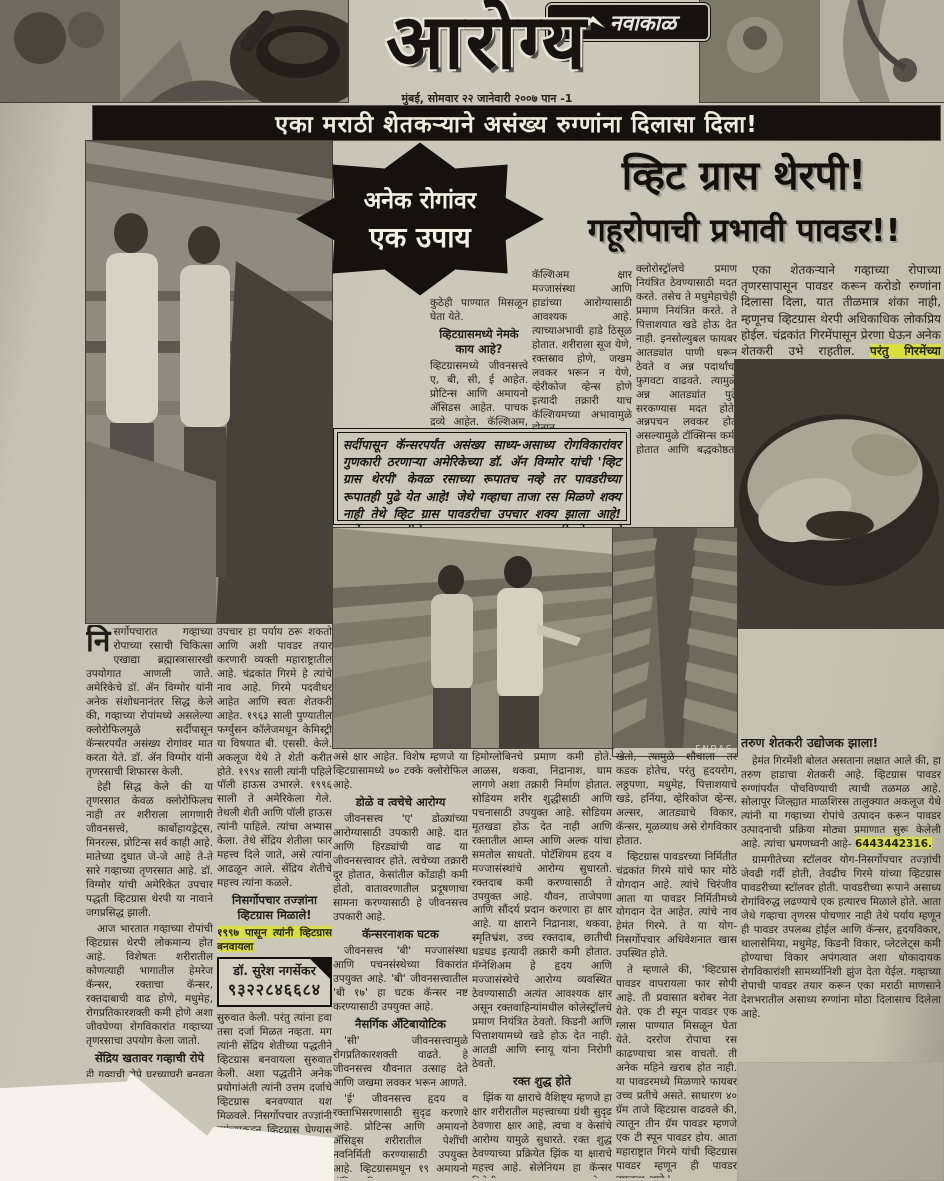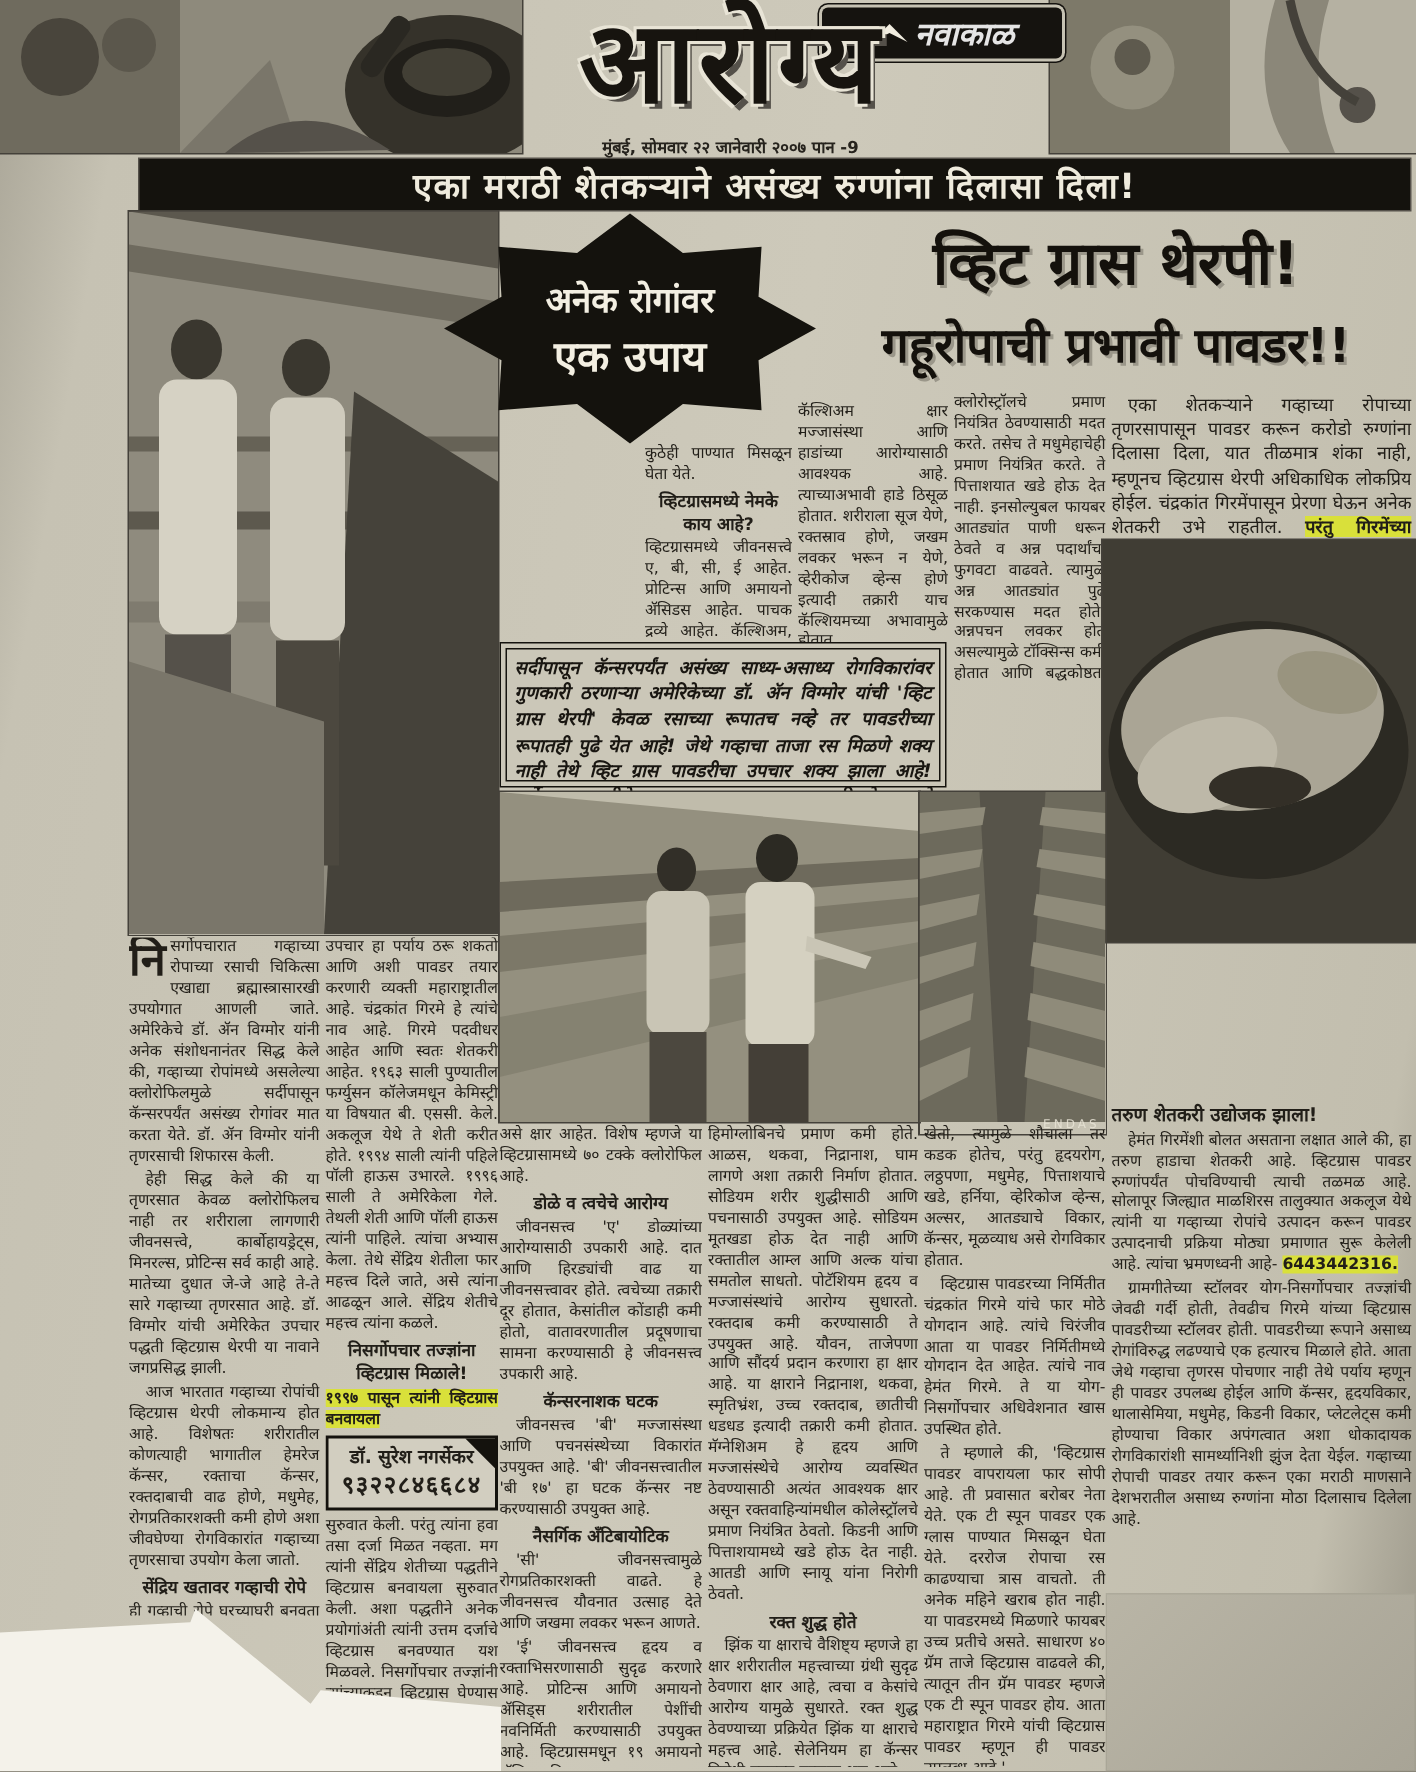--- a/index.html
+++ b/index.html
@@ -122,21 +122,21 @@
     </svg>
   </div>
 
   <div class="abs brand-box">
     <svg width="26" height="16" viewBox="0 0 26 16">
       <path d="M1 14 L13 2 L25 14 L13 8 Z" fill="#f1ede0"></path>
     </svg>
     <span>नवाकाळ</span>
   </div>
   <div class="abs np-title">आरोग्य</div>
-  <div class="abs dateline">मुंबई, सोमवार २२ जानेवारी २००७ पान -9</div>
+  <div class="abs dateline">मुंबई, सोमवार २२ जानेवारी २००७ पान -1</div>
 
   <div class="abs banner">
     <span>एका मराठी शेतकऱ्याने असंख्य रुग्णांना दिलासा दिला!</span>
   </div>
 
   <div class="abs photo ph-farmers">
     <svg width="246" height="482" viewBox="0 0 246 482">
       <rect width="246" height="482" fill="#8f8b7e"></rect>
       <path d="M0 0 L246 38 L246 0 Z" fill="#5c584e"></path>
       <path d="M0 40 L246 78 L246 60 L0 22 Z" fill="#6e6a5e"></path>

